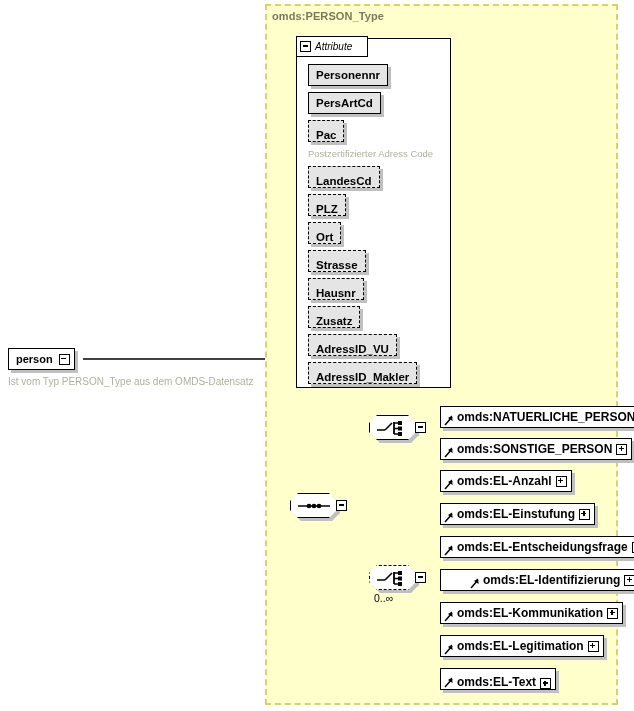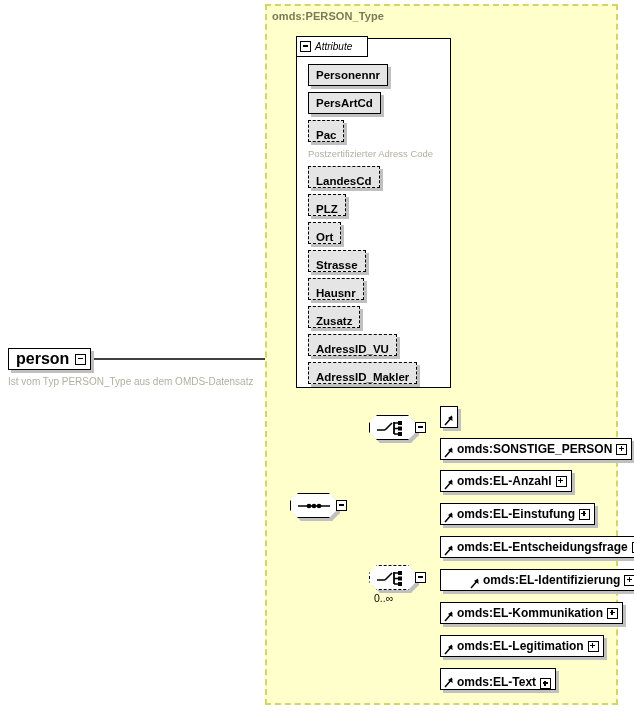--- a/index.html
+++ b/index.html
@@ -156,21 +156,21 @@
     position: absolute;
     left: 8px;
     top: 348px;
     height: 22px;
     background: #ffffff;
     border: 1.6px solid #000000;
     box-sizing: border-box;
     display: flex;
     align-items: center;
     padding: 0 4px 0 7px;
-    font-size: 16px;
+    font-size: 11px;
     font-weight: bold;
     white-space: nowrap;
     box-shadow: 3px 3px 0 0 #c0c0c0;
     gap: 6px;
   }
   .root-note {
     position: absolute;
     left: 8px;
     top: 376px;
     font-size: 10px;
@@ -363,20 +363,21 @@
   </div>
   <div class="card-label" style="left:374px; top:592px;">0..∞</div>
 
   <div class="elem-box" style="left:440px; top:406px;">
     <span class="ref-arrow">
       <svg width="9" height="13" viewBox="0 0 9 13">
           <line x1="1" y1="12" x2="8" y2="4" stroke="#000" stroke-width="1.5"></line>
           <polygon points="8,2.5 8.6,8 4,5" fill="#000"></polygon>
         </svg>
     </span>
+    <span>omds:NATUERLICHE_PERSON</span>
 
   </div>
   <div class="elem-box" style="left:440px; top:438px;">
     <span class="ref-arrow">
       <svg width="9" height="13" viewBox="0 0 9 13">
           <line x1="1" y1="12" x2="8" y2="4" stroke="#000" stroke-width="1.5"></line>
           <polygon points="8,2.5 8.6,8 4,5" fill="#000"></polygon>
         </svg>
     </span>
     <span>omds:SONSTIGE_PERSON</span>

